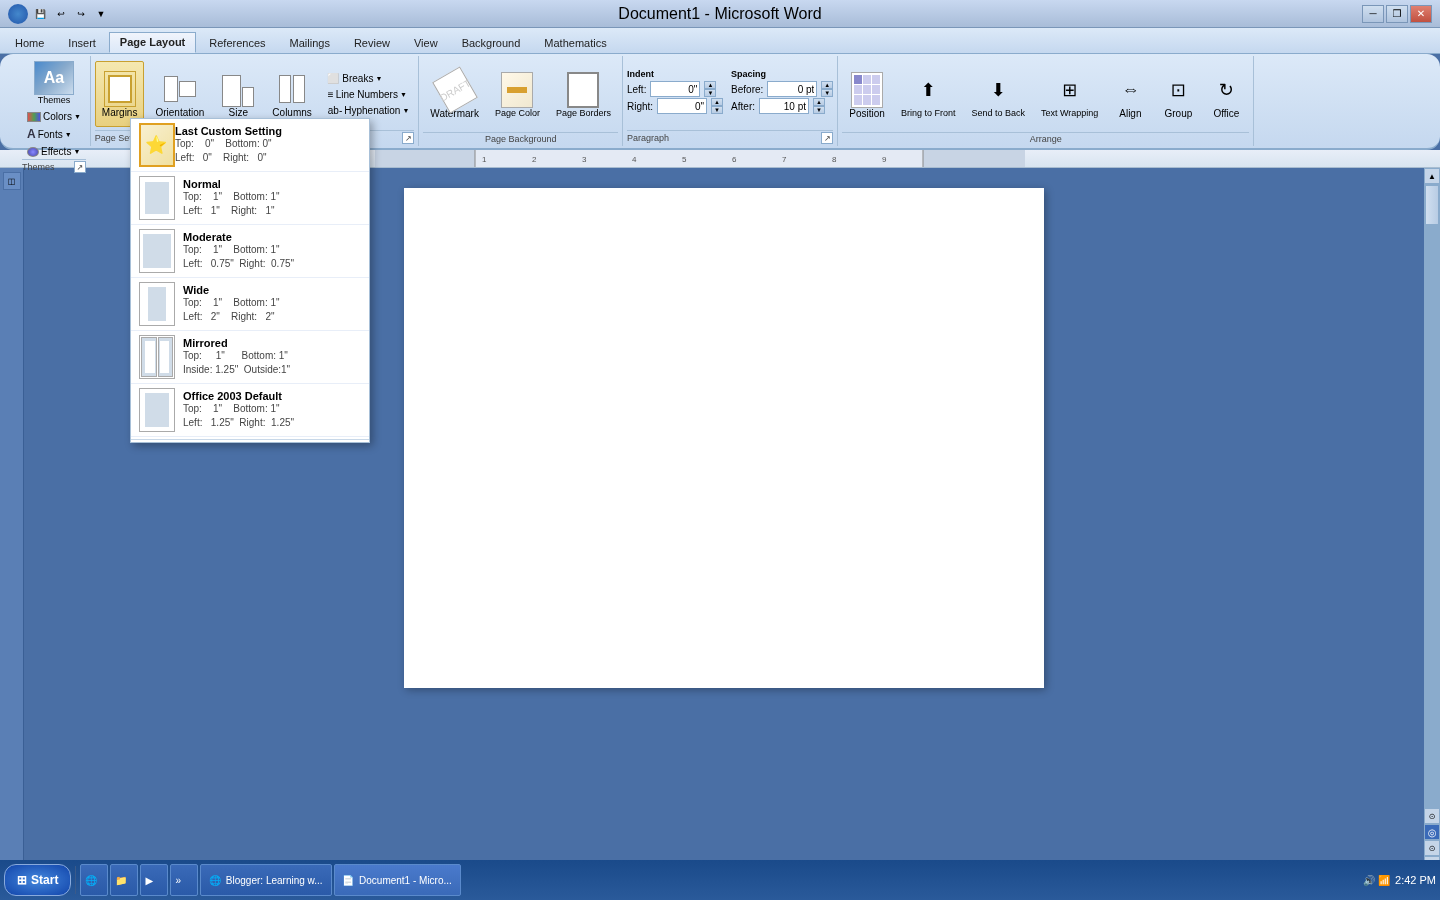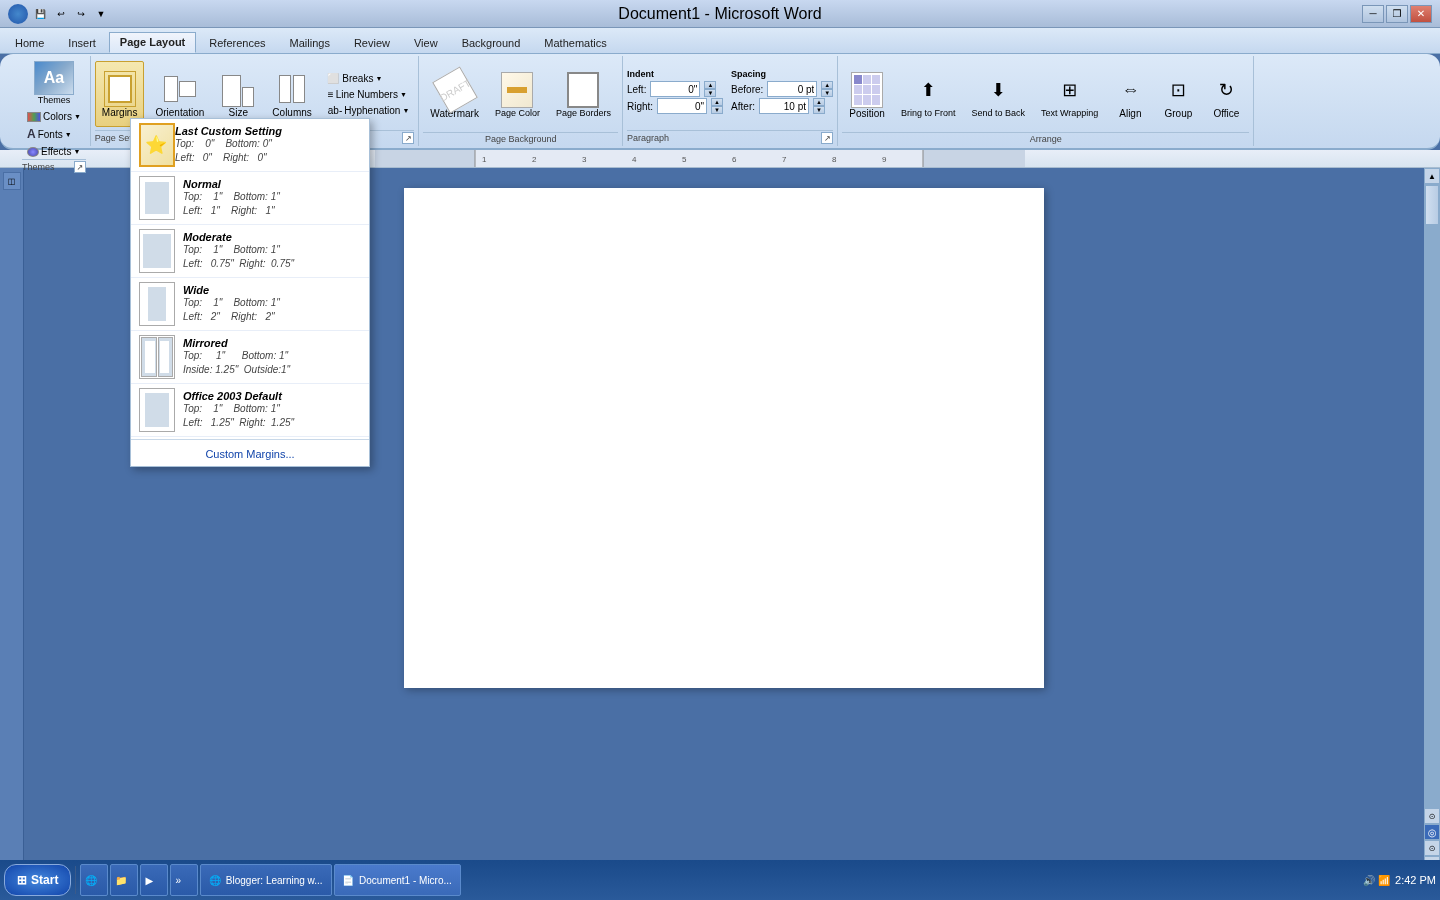--- a/index.html
+++ b/index.html
@@ -243,21 +243,21 @@
     .margin-preview-star {
       width: 36px;
       height: 44px;
       border: 2px solid #e0a020;
       background: linear-gradient(135deg, #f8f0d0, #f0e0a0);
       display: flex;
       align-items: center;
       justify-content: center;
       font-size: 18px;
     }
-    .dropdown-item-info { font-size: 10px; font-style: italic; }
+    .dropdown-item-info { font-size: 10px; }
     .dropdown-item-title { font-weight: bold; font-size: 11px; }
     .dropdown-item-detail { color: #444; line-height: 1.4; font-size: 10px; }
     .dropdown-divider { height: 1px; background: #c8d8e8; margin: 2px 0; }
     .dropdown-custom {
       padding: 6px 8px;
       cursor: pointer;
       color: #1144aa;
       font-size: 11px;
       text-align: center;
     }
@@ -645,21 +645,20 @@
     <div class="margin-preview">
       <div class="margin-preview-inner" style="top:4px;left:5px;right:5px;bottom:4px;background:#d0dce8;"></div>
     </div>
     <div class="dropdown-item-info">
       <div class="dropdown-item-title">Office 2003 Default</div>
       <div class="dropdown-item-detail">Top:&nbsp;&nbsp;&nbsp; 1"&nbsp;&nbsp;&nbsp; Bottom: 1"<br>Left:&nbsp;&nbsp; 1.25"&nbsp; Right:&nbsp; 1.25"</div>
     </div>
   </div>
 
   <div class="dropdown-divider"></div>
-  <div class="dropdown-custom">Custom Margins...</div>
 </div>
 
 <div class="taskbar">
   <div class="start-btn">
     <span>⊞</span>
     <span>Start</span>
   </div>
   <div style="width:1px;height:28px;background:#3a5a8a;margin:0 2px;"></div>
   <div style="display:flex;gap:2px;align-items:center;">
     <div class="taskbar-btn" style="padding:2px 4px;min-width:28px;">🌐</div>

